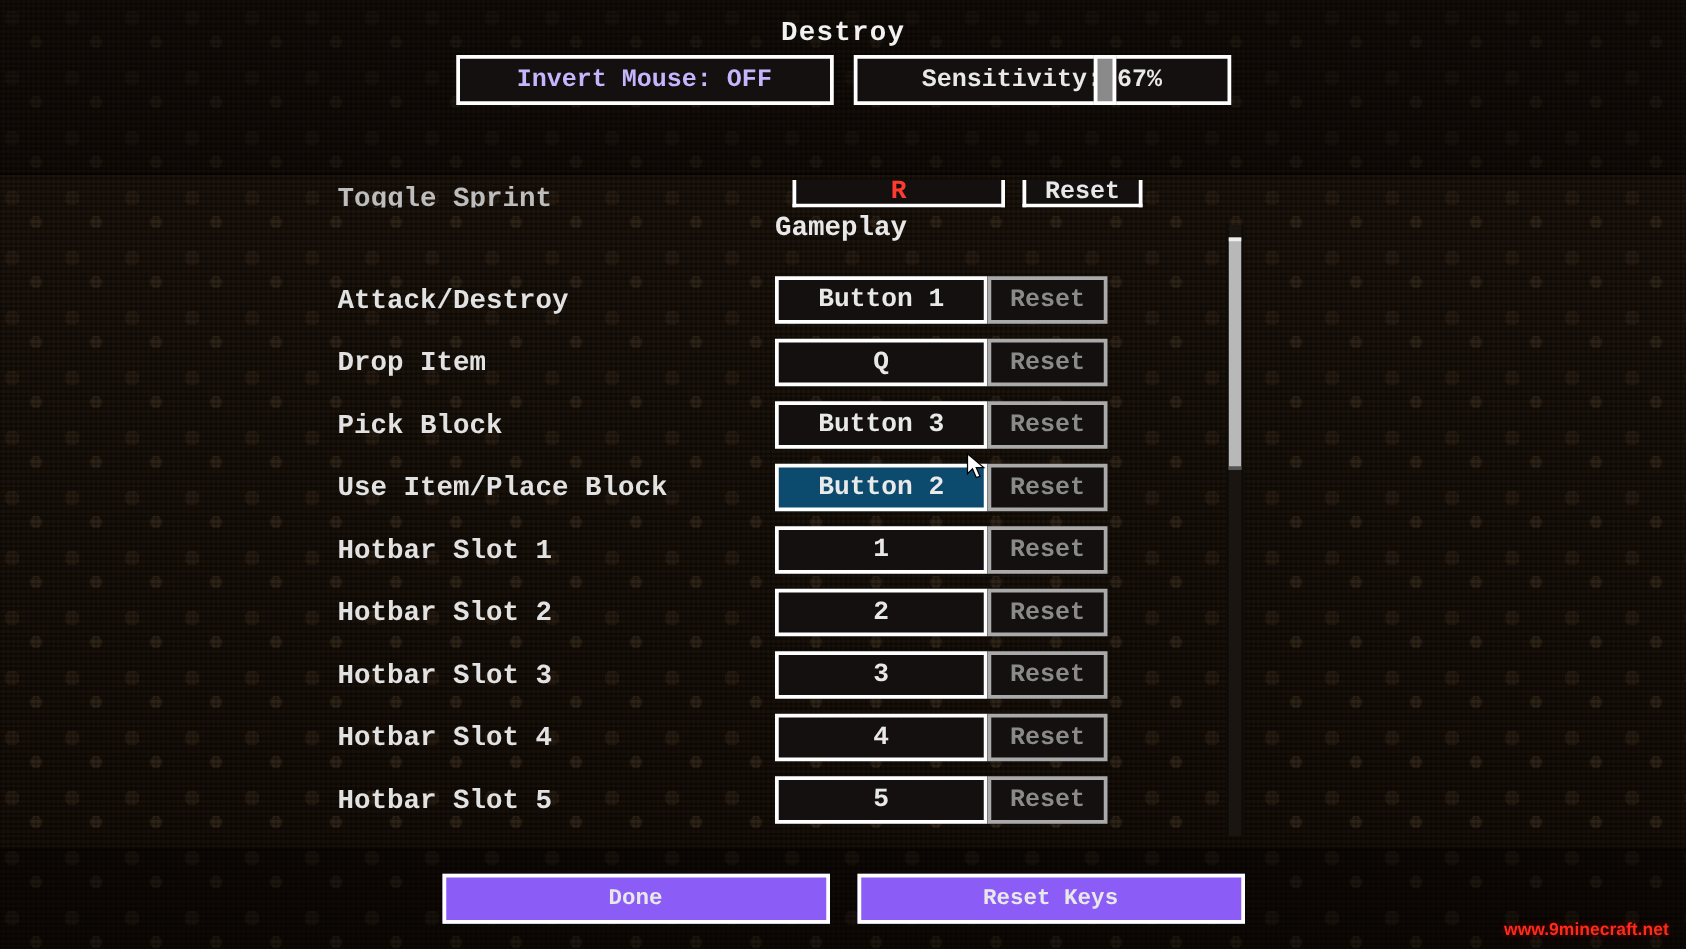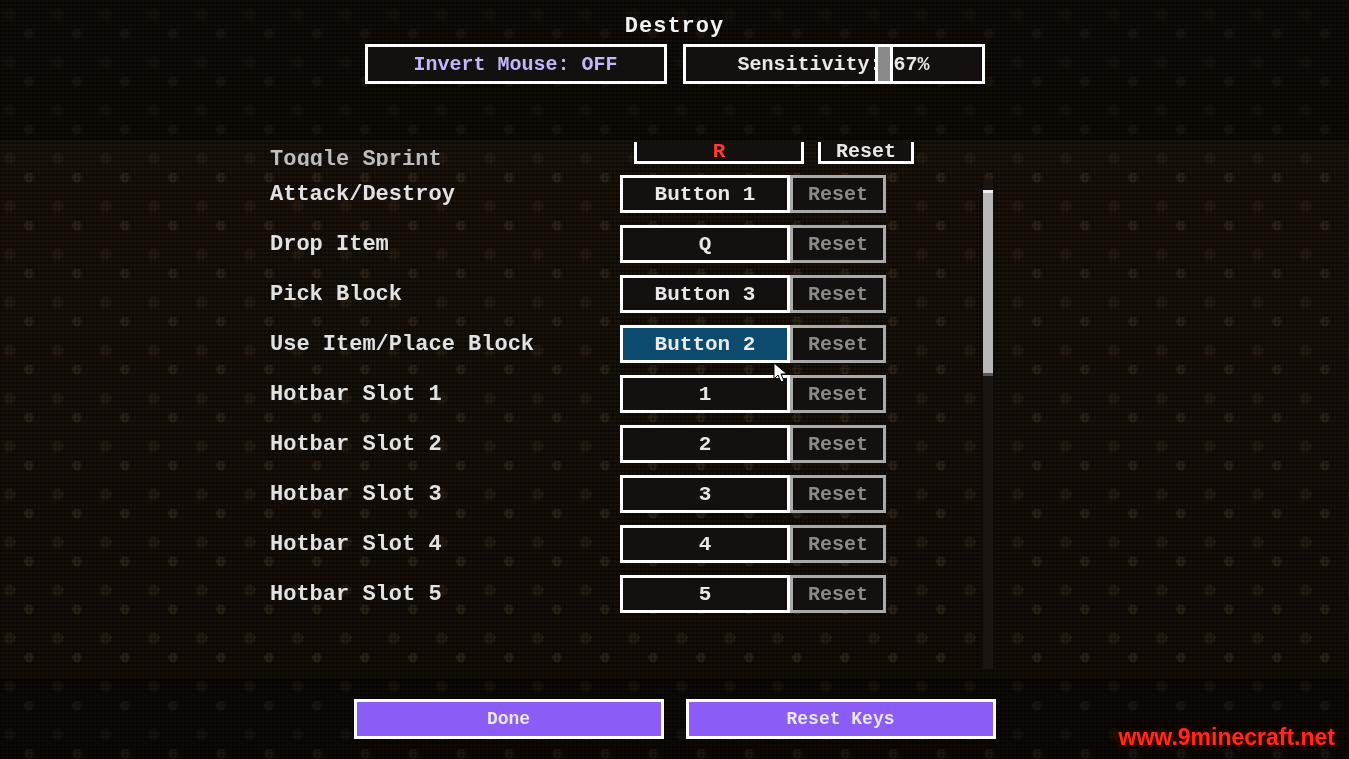--- a/index.html
+++ b/index.html
@@ -127,21 +127,21 @@
     background: #151010;
     color: #8a8a8a;
     font-size: 20px;
     display: flex; align-items: center; justify-content: center;
   }
   .reset-btn.enabled { color: #e8e8e8; border-color: #fff; }
 
   
   .partial-top {
     display: flex;
-    align-items: center;
+    align-items: flex-end;
     height: 26px;
     gap: 14px;
     overflow: hidden;
     margin: 0 0 4px 0;
   }
   .partial-top .row-label { position: relative; top: 6px; color: #bdbdbd; }
   .partial-top .key-btn { height: 22px; border-top: none; }
   .partial-top .reset-btn { height: 22px; border-top: none; }
 
   
@@ -185,21 +185,21 @@
     background: #8b5cf6;
     color: #e8e8e8;
     font-size: 18px;
     display: flex; align-items: center; justify-content: center;
   }
 
   .watermark {
     position: absolute;
     right: 14px; bottom: 8px;
     color: #ff2a1a;
-    font-size: 23px;
+    font-size: 14px;
     font-family: Arial, sans-serif;
     font-weight: bold;
     text-shadow: 0 0 6px rgba(255,0,0,0.4);
   }
 
   .cursor {
     position: absolute;
     width: 16px; height: 22px;
     pointer-events: none;
   }
@@ -225,20 +225,23 @@
 
 <div class="list-area">
 
   <div class="partial-top">
     <div class="row-label">Toggle Sprint</div>
     <div class="key-btn conflict">R</div>
     <div class="reset-btn enabled">Reset</div>
   </div>
 
   <div id="rows-host">
+      <div class="cat-row">
+        <div class="cat-label">Gameplay</div>
+      </div>
       <div class="row">
         <div class="row-label">Attack/Destroy</div>
         <div class="key-btn">Button 1</div>
         <div class="reset-btn">Reset</div>
       </div>
       <div class="row">
         <div class="row-label">Drop Item</div>
         <div class="key-btn">Q</div>
         <div class="reset-btn">Reset</div>
       </div>

